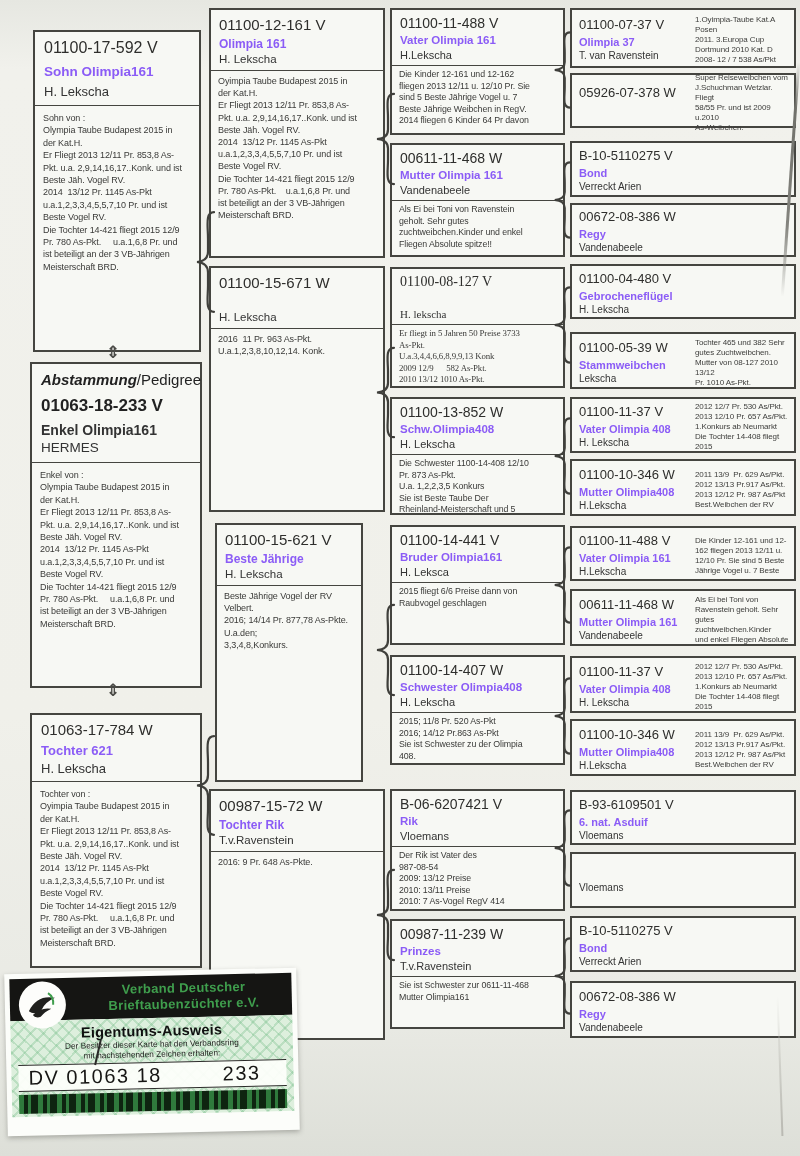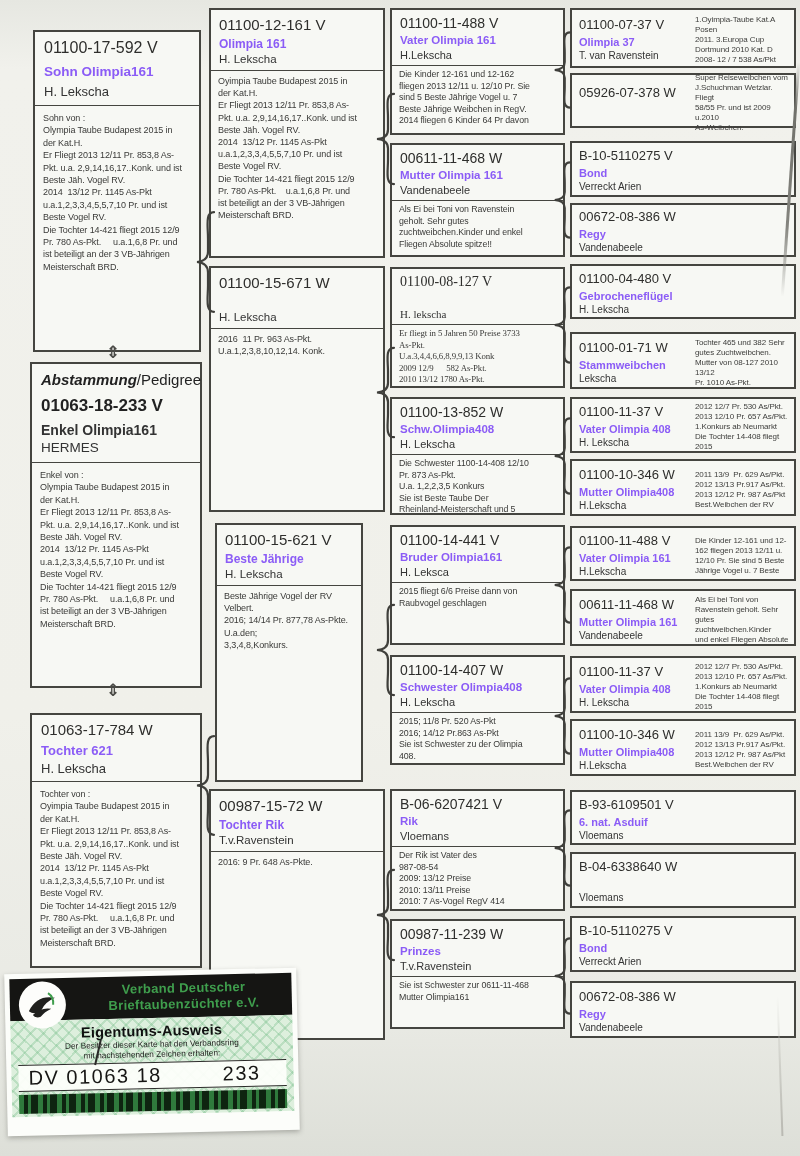--- a/index.html
+++ b/index.html
@@ -221,21 +221,21 @@
   <div class="box c3" style="left:390px;top:267px;width:175px;height:121px;font-family:Liberation Serif, serif;">
     <div class="bhead">
         <div class="ring">01100-08-127 V</div>
         <div class="name"></div>
         <div class="fancier">H. lekscha</div>
       </div>
     <div class="body">Er fliegt in 5 Jahren 50 Preise 3733
 As-Pkt.
 U.a.3,4,4,6,6,8,9,9,13 Konk
 2009 12/9      582 As-Pkt.
-2010 13/12 1780 As-Pkt.</div>
+2010 13/12 1010 As-Pkt.</div>
   </div>
   <div class="box c3" style="left:390px;top:397px;width:175px;height:118px;">
     <div class="bhead">
         <div class="ring">01100-13-852 W</div>
         <div class="name">Schw.Olimpia408</div>
         <div class="fancier">H. Lekscha</div>
       </div>
     <div class="body">Die Schwester 1100-14-408 12/10
 Pr. 873 As-Pkt.
 U.a. 1,2,2,3,5 Konkurs
@@ -325,21 +325,21 @@
   <div class="box c4 g4box" style="left:570px;top:264px;width:226px;height:55px;">
     <div class="g4left">
         <div class="ring">01100-04-480 V</div>
         <div class="name">Gebrocheneflügel</div>
         <div class="fancier">H. Lekscha</div>
       </div>
     <div class="note"></div>
   </div>
   <div class="box c4 g4box" style="left:570px;top:332px;width:226px;height:57px;">
     <div class="g4left">
-        <div class="ring">01100-01-71 W</div>
+        <div class="ring">01100-05-39 W</div>
         <div class="name">Stammweibchen</div>
         <div class="fancier">Lekscha</div>
       </div>
     <div class="note">Tochter 465 und 382 Sehr
 gutes Zuchtweibchen.
 Mutter von 08-127 2010 13/12
 Pr. 1010 As-Pkt.</div>
   </div>
   <div class="box c4 g4box" style="left:570px;top:397px;width:226px;height:56px;">
     <div class="g4left">
@@ -410,21 +410,20 @@
   <div class="box c4 g4box" style="left:570px;top:790px;width:226px;height:55px;">
     <div class="g4left" style="width:200px;">
         <div class="ring">B-93-6109501 V</div>
         <div class="name">6. nat. Asduif</div>
         <div class="fancier">Vloemans</div>
       </div>
     <div class="note"></div>
   </div>
   <div class="box c4 g4box" style="left:570px;top:852px;width:226px;height:56px;">
     <div class="g4left" style="width:200px;">
-        <div class="ring">B-04-6338640 W</div>
         <div class="name"></div>
         <div class="fancier">Vloemans</div>
       </div>
     <div class="note"></div>
   </div>
   <div class="box c4 g4box" style="left:570px;top:916px;width:226px;height:56px;">
     <div class="g4left" style="width:200px;">
         <div class="ring">B-10-5110275 V</div>
         <div class="name">Bond</div>
         <div class="fancier">Verreckt Arien</div>

